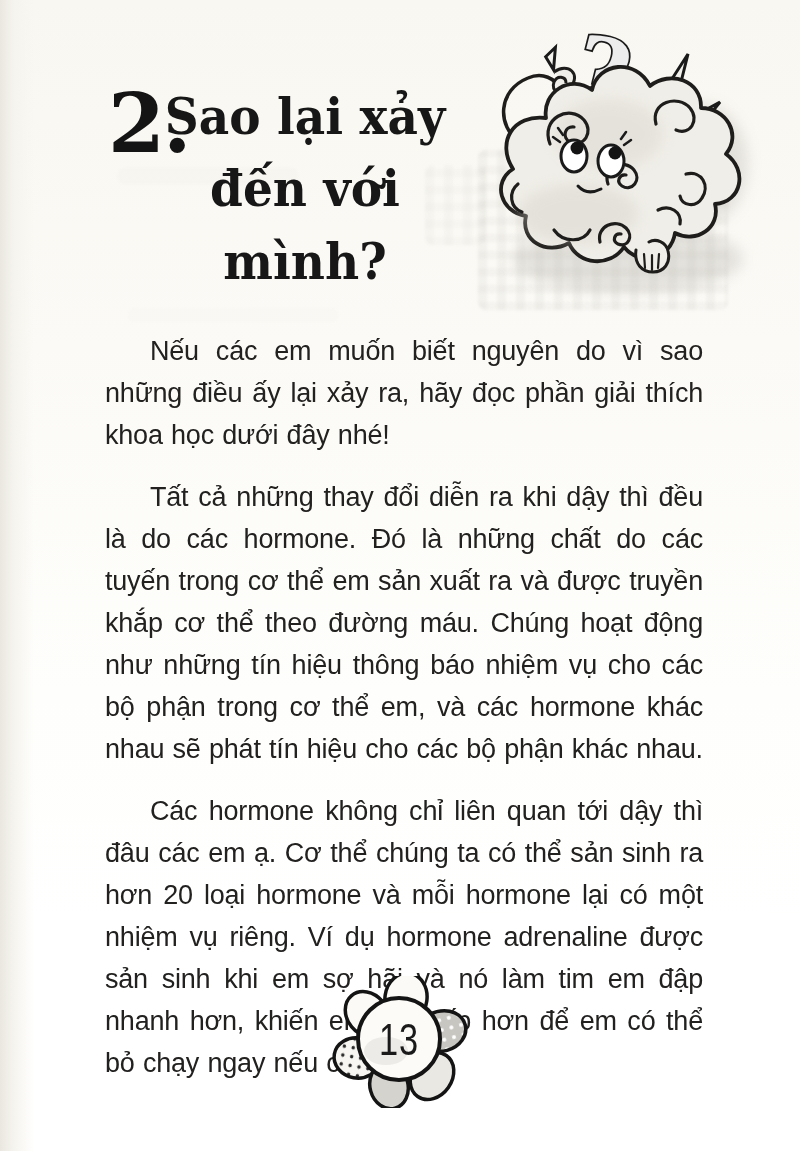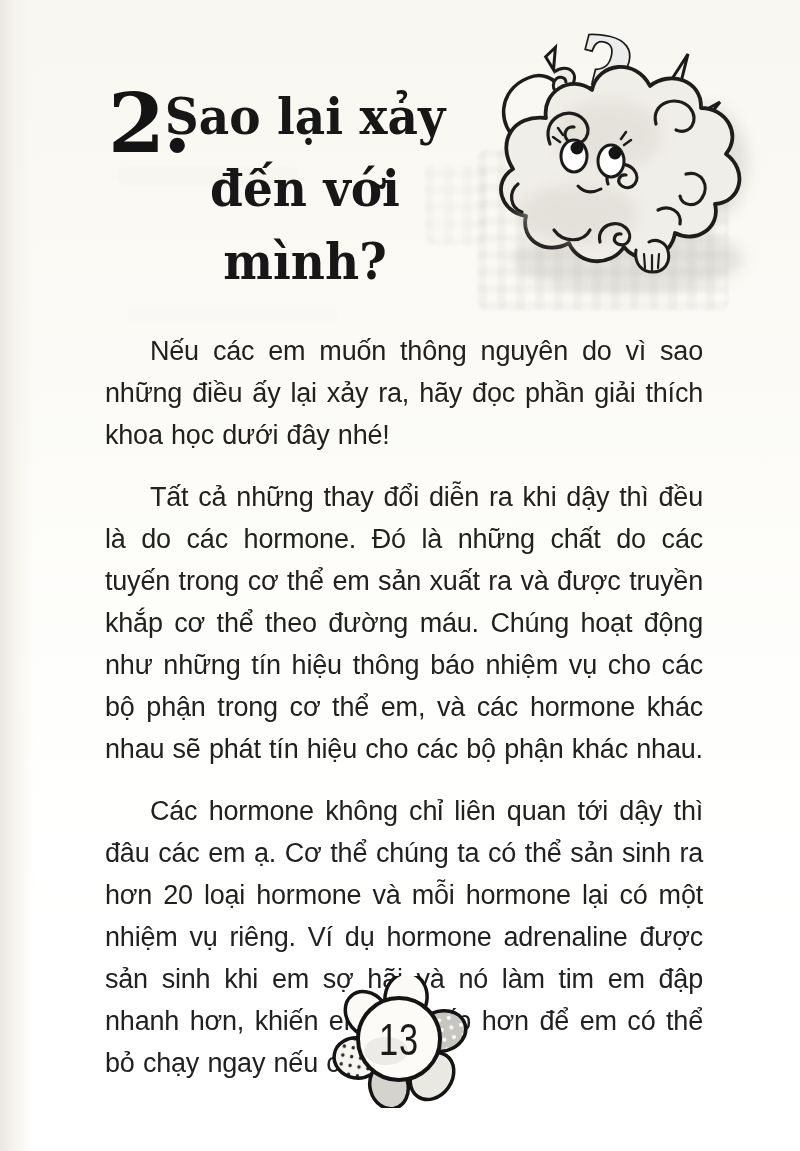--- a/index.html
+++ b/index.html
@@ -193,21 +193,21 @@
 
     <g fill="#f0eee8" stroke="#1f1d1b" stroke-width="3" stroke-linecap="round">
       <path d="M 178 236 c -2 14 6 22 17 22 c 11 0 18 -9 15 -21 c -2 -9 -12 -13 -19 -9"></path>
       <path d="M 186 240 l 1 14" fill="none" stroke-width="2.2"></path>
       <path d="M 194 241 l 0 15" fill="none" stroke-width="2.2"></path>
       <path d="M 201 240 l -1 14" fill="none" stroke-width="2.2"></path>
     </g>
   </svg>
 
   <div class="body-text">
-    <p>Nếu các em muốn thông nguyên do vì sao những điều ấy lại xảy ra, hãy đọc phần giải thích khoa học dưới đây nhé!</p>
+    <p>Nếu các em muốn biết nguyên do vì sao những điều ấy lại xảy ra, hãy đọc phần giải thích khoa học dưới đây nhé!</p>
     <p>Tất cả những thay đổi diễn ra khi dậy thì đều là do các hormone. Đó là những chất do các tuyến trong cơ thể em sản xuất ra và được truyền khắp cơ thể theo đường máu. Chúng hoạt động như những tín hiệu thông báo nhiệm vụ cho các bộ phận trong cơ thể em, và các hormone khác nhau sẽ phát tín hiệu cho các bộ phận khác nhau.</p>
     <p>Các hormone không chỉ liên quan tới dậy thì đâu các em ạ. Cơ thể chúng ta có thể sản sinh ra hơn 20 loại hormone và mỗi hormone lại có một nhiệm vụ riêng. Ví dụ hormone adrenaline được sản sinh khi em sợ hãi và nó làm tim em đập nhanh hơn, khiến em thở gấp hơn để em có thể bỏ chạy ngay nếu cần.</p>
   </div>
 
   <svg class="page-number-flower" viewBox="0 0 150 132" xmlns="http://www.w3.org/2000/svg">
     <defs>
       <pattern id="blackDots" width="9" height="9" patternUnits="userSpaceOnUse">
         <rect width="9" height="9" fill="#f7f6f2"></rect>
         <circle cx="4.5" cy="4.5" r="1.8" fill="#2a2a2a"></circle>
       </pattern>

